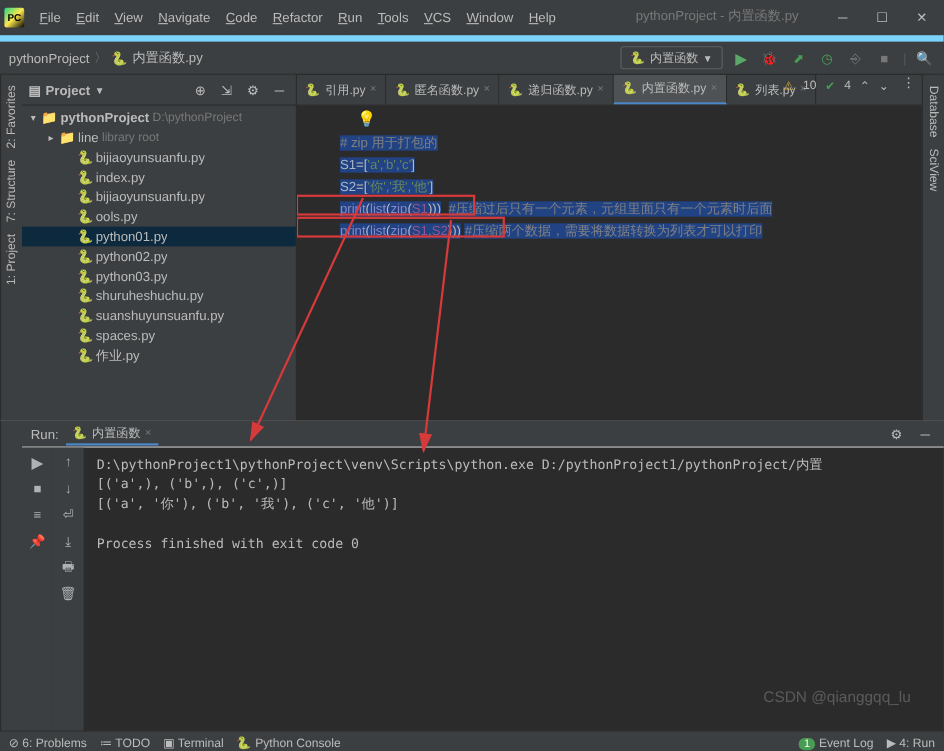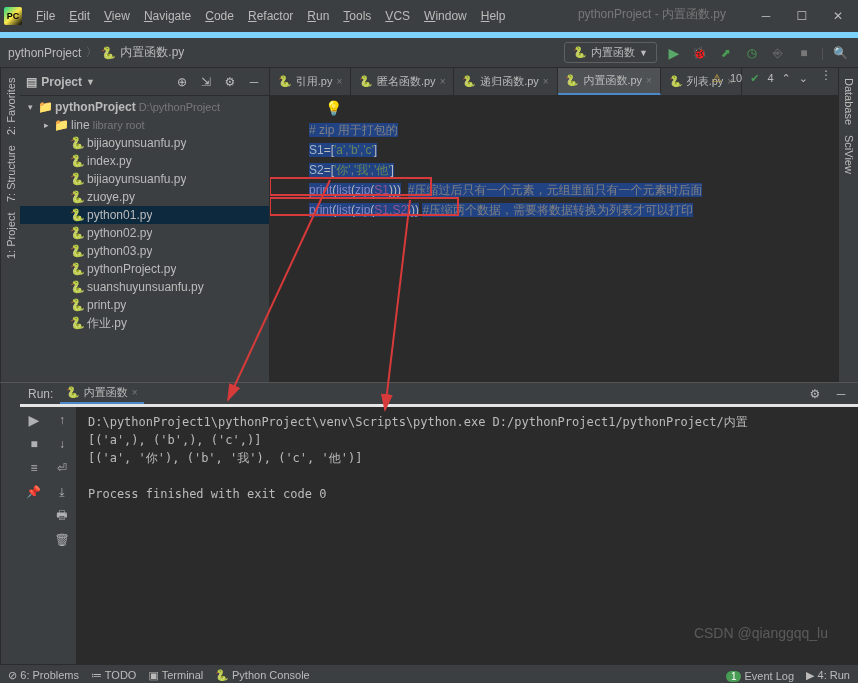--- a/index.html
+++ b/index.html
@@ -55,21 +55,21 @@
 .code .param { color: #94558d; }
 .code .var { color: #a9b7c6; }
 .code-line { height: 20px; padding-left: 35px; }
 .code-box { border: 2px solid #d73a3a; position: absolute; pointer-events: none; }
 .editor-status { position: absolute; right: 30px; top: 4px; font-size: 11px; display: flex; gap: 8px;}
 .warn-icon { color: #c9a83e;}
 .check-icon { color: #499c54;}
 .bulb { position: absolute; left: 55px; top: 4px; color: #c9a83e; font-size: 14px;}
 .right-strip { width: 20px; background: #3c3f41; border-left: 1px solid #2b2b2b; writing-mode: vertical-rl; display: flex; align-items: center; justify-content: flex-start; gap: 10px; padding: 10px 1px; font-size: 11px; }
 .run-panel { height: 282px; border-top: 1px solid #555; display: flex; }
-.run-header { height: 24px; background: #3c3f41; display: flex; align-items: center; padding: 0 8px; border-bottom: 3px solid #e5e5e5; width: 100%;}
+.run-header { height: 24px; background: #3c3f41; display: flex; align-items: center; padding: 0 8px; border-bottom: 1px solid #e5e5e5; width: 100%;}
 .run-wrap { display: flex; flex-direction: column; flex: 1; }
 .run-tab { display: flex; align-items: center; gap: 4px; padding: 2px 6px; border-bottom: 2px solid #4a88c7; font-size: 11px;}
 .run-body { flex: 1; display: flex; background: #2b2b2b; position: relative;}
 .run-icons { width: 28px; background: #3c3f41; display: flex; flex-direction: column; align-items: center; padding-top: 4px; gap: 6px;}
 .run-icons2 { width: 28px; background: #3c3f41; display: flex; flex-direction: column; align-items: center; padding-top: 4px; gap: 6px;}
 .run-icon { width: 18px; height: 18px; display: flex; align-items: center; justify-content: center; cursor: pointer; color: #afb1b3;}
 .console { flex: 1; padding: 6px 12px; font-family: "Consolas", monospace; font-size: 12px; line-height: 18px; color: #bbbbbb; white-space: pre-wrap; overflow: auto;}
 .run-header-right { margin-left: auto; display: flex; gap: 8px; }
 .bottom-bar { height: 22px; background: #3c3f41; display: flex; align-items: center; padding: 0 8px; gap: 12px; border-top: 1px solid #2b2b2b; font-size: 11px;}
 .status-bar { height: 22px; background: #3c3f41; display: flex; align-items: center; padding: 0 8px; border-top: 1px solid #2b2b2b; font-size: 11px;}
@@ -174,51 +174,51 @@
             <span class="tree-label">index.py</span>
           </div>
           <div class="tree-item tree-indent-2">
             <span class="tree-arrow"></span>
             <span class="tree-icon py-icon">🐍</span>
             <span class="tree-label">bijiaoyunsuanfu.py</span>
           </div>
           <div class="tree-item tree-indent-2">
             <span class="tree-arrow"></span>
             <span class="tree-icon py-icon">🐍</span>
-            <span class="tree-label">zuoye.py</span>
+            <span class="tree-label">ools.py</span>
           </div>
           <div class="tree-item tree-indent-2 selected">
             <span class="tree-arrow"></span>
             <span class="tree-icon py-icon">🐍</span>
             <span class="tree-label">python01.py</span>
           </div>
           <div class="tree-item tree-indent-2">
             <span class="tree-arrow"></span>
             <span class="tree-icon py-icon">🐍</span>
             <span class="tree-label">python02.py</span>
           </div>
           <div class="tree-item tree-indent-2">
             <span class="tree-arrow"></span>
             <span class="tree-icon py-icon">🐍</span>
             <span class="tree-label">python03.py</span>
           </div>
           <div class="tree-item tree-indent-2">
             <span class="tree-arrow"></span>
             <span class="tree-icon py-icon">🐍</span>
-            <span class="tree-label">pythonProject.py</span>
+            <span class="tree-label">shuruheshuchu.py</span>
           </div>
           <div class="tree-item tree-indent-2">
             <span class="tree-arrow"></span>
             <span class="tree-icon py-icon">🐍</span>
             <span class="tree-label">suanshuyunsuanfu.py</span>
           </div>
           <div class="tree-item tree-indent-2">
             <span class="tree-arrow"></span>
             <span class="tree-icon py-icon">🐍</span>
-            <span class="tree-label">print.py</span>
+            <span class="tree-label">spaces.py</span>
           </div>
           <div class="tree-item tree-indent-2">
             <span class="tree-arrow"></span>
             <span class="tree-icon py-icon">🐍</span>
             <span class="tree-label">作业.py</span>
           </div>
         </div>
     </div>
   </div>
 

